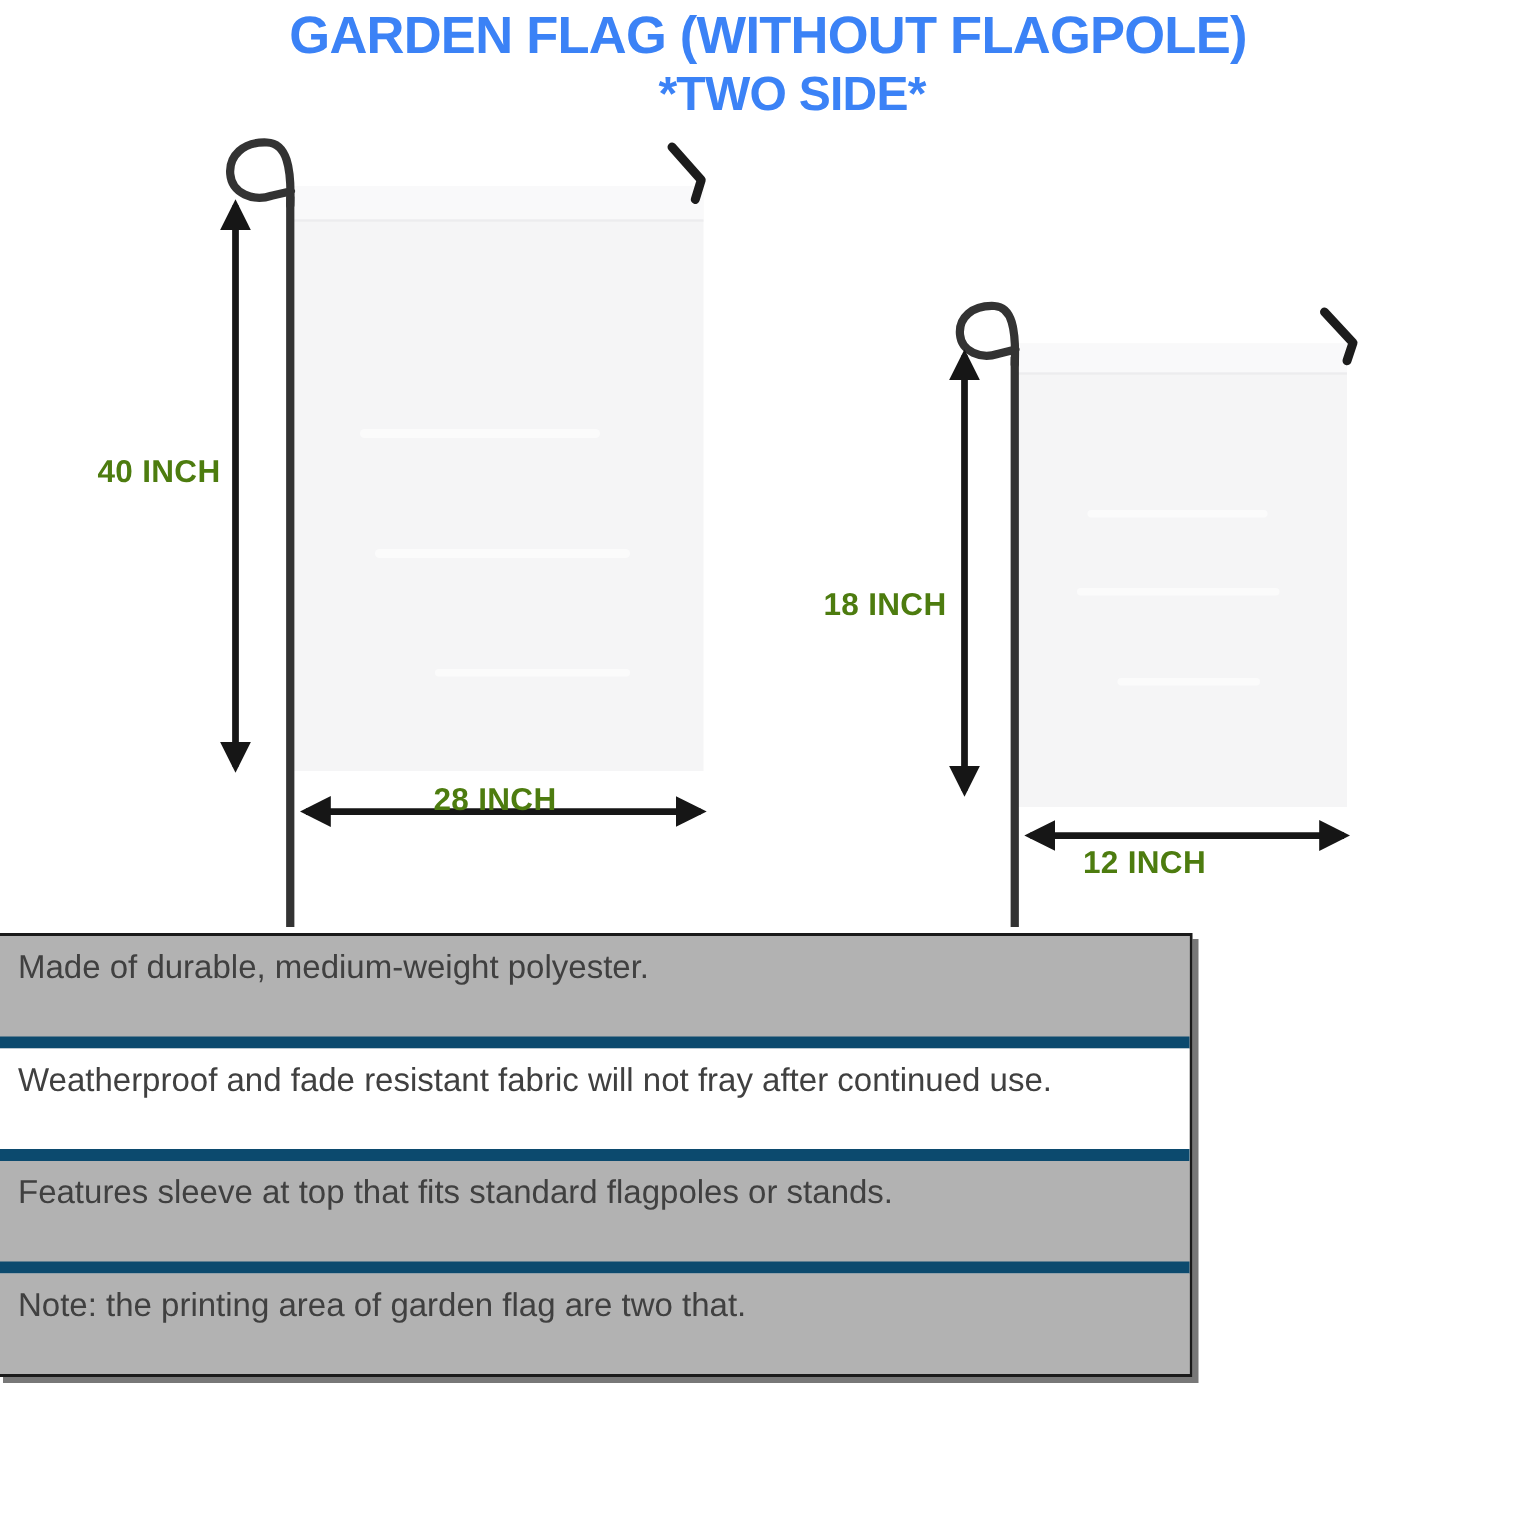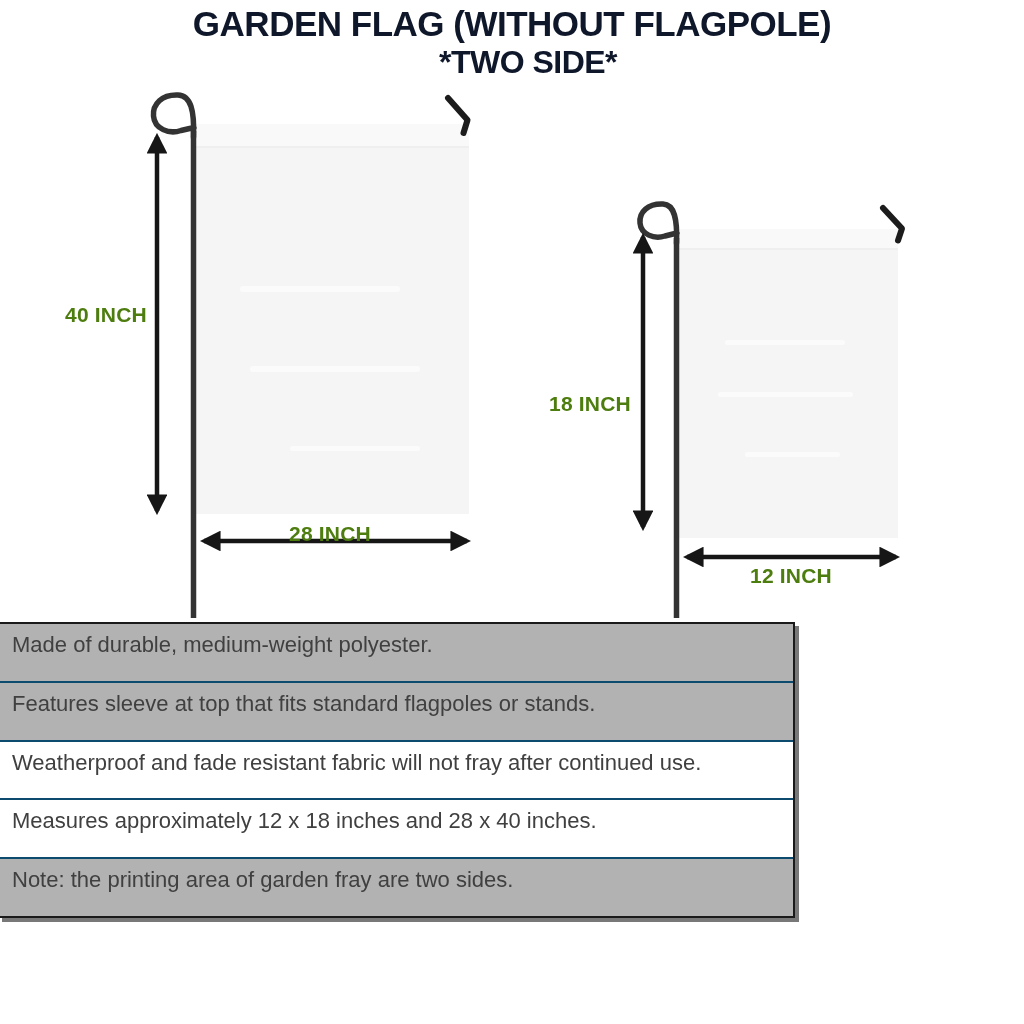--- a/index.html
+++ b/index.html
@@ -4,51 +4,51 @@
 <style>
   html,body { margin:0; padding:0; background:#ffffff; }
   .canvas {
     position:relative; width:1024px; height:1024px;
     background:#ffffff; overflow:hidden;
     font-family:"Liberation Sans", sans-serif;
   }
   
   .title-block {
     position:absolute; top:4px; left:0; width:1024px;
-    text-align:center; color:#0f172a;
+    text-align:center; color:#3b82f6;
   }
   .title-line1 {
     font-size:35px; font-weight:800; letter-spacing:-0.5px; line-height:40px;
   }
   .title-line2 {
     font-size:32px; font-weight:800; letter-spacing:-0.5px; line-height:36px;padding-left:32px;
   }
   
   .diagram-svg { position:absolute; top:0; left:0; }
   
   .dim-label {
     position:absolute; font-size:21px; font-weight:700; color:#4d7c0f;
     text-align:center; letter-spacing:0.2px; white-space:nowrap;
   }
   .lbl-h-large { top:303px; left:45px;  width:122px; }
   .lbl-w-large { top:522px; left:260px; width:140px; }
   .lbl-h-small { top:352px; left:529px; width:122px;margin-top:40px; }
-  .lbl-w-small { top:564px; left:720px; width:142px; }
+  .lbl-w-small { top:564px; left:692px; width:142px; }
   
   .features-table {
     position:absolute; top:622px; left:-2px; width:797px; height:296px;
     border:2px solid #1a1a1a; box-sizing:border-box;
     box-shadow:4px 4px 0 rgba(75,75,75,0.75);
     display:flex; flex-direction:column; background:#ffffff;
   }
   .feature-row {
     flex:1 1 0; display:block; box-sizing:border-box;
     padding:7px 10px 0 12px;
     font-size:22px; color:#404040; line-height:1.25;
-    border-bottom:2px solid #0c4a6e;
+    border-bottom:8px solid #0c4a6e;
     overflow:hidden;
   }
   .feature-row:last-child { border-bottom:none; }
   .feature-row.shaded { background:#b2b2b2; }
   .feature-row.plain  { background:#ffffff; }
 </style>
 </head>
 <body>
 
 <div class="canvas">
@@ -102,19 +102,18 @@
     </g>
   </svg>
 
   <div class="dim-label lbl-h-large">40 INCH</div>
   <div class="dim-label lbl-w-large">28 INCH</div>
   <div class="dim-label lbl-h-small">18 INCH</div>
   <div class="dim-label lbl-w-small">12 INCH</div>
 
   <div class="features-table">
     <div class="feature-row shaded">Made of durable, medium-weight polyester.</div>
+    <div class="feature-row plain">Weatherproof and fade resistant fabric will not fray after continued use.</div>
     <div class="feature-row shaded">Features sleeve at top that fits standard flagpoles or stands.</div>
-    <div class="feature-row plain">Weatherproof and fade resistant fabric will not fray after continued use.</div>
-    <div class="feature-row plain">Measures approximately 12 x 18 inches and 28 x 40 inches.</div>
-    <div class="feature-row shaded">Note: the printing area of garden fray are two sides.</div>
+    <div class="feature-row shaded">Note: the printing area of garden flag are two that.</div>
   </div>
 
 </div>
 
 </body></html>

